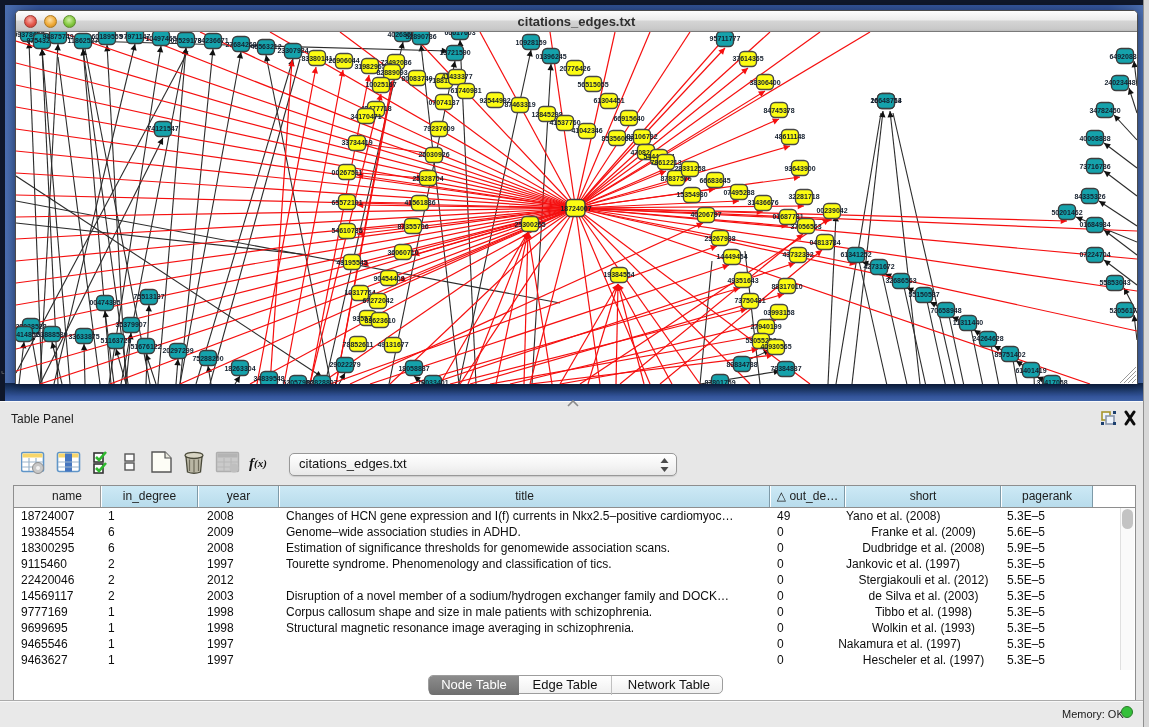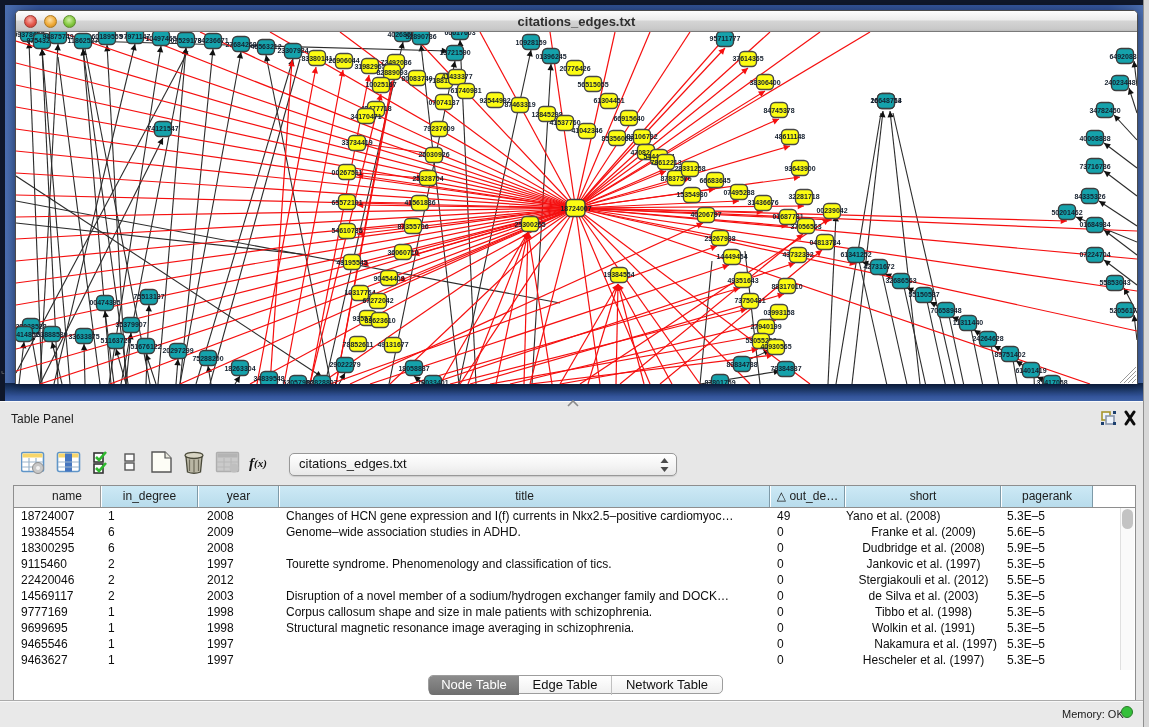--- a/index.html
+++ b/index.html
@@ -726,31 +726,32 @@
           <span style="left:193px">2009</span>
           <span style="left:272px;width:484px">Genome–wide association studies in ADHD.</span>
           <span style="left:763px">0</span>
           <span style="left:832px;width:155px;text-align:center">Franke et al. (2009)</span>
           <span style="left:993px">5.6E–5</span>
         </div>
 <div class="trow" style="top:54px">
 <span style="left:7px">18300295</span>
           <span style="left:94px">6</span>
           <span style="left:193px">2008</span>
+          <span style="left:272px;width:484px">Estimation of significance thresholds for genomewide association scans.</span>
           <span style="left:763px">0</span>
           <span style="left:832px;width:155px;text-align:center">Dudbridge et al. (2008)</span>
           <span style="left:993px">5.9E–5</span>
         </div>
 <div class="trow" style="top:70px">
 <span style="left:7px">9115460</span>
           <span style="left:94px">2</span>
           <span style="left:193px">1997</span>
           <span style="left:272px;width:484px">Tourette syndrome. Phenomenology and classification of tics.</span>
           <span style="left:763px">0</span>
-          <span style="left:832px;width:155px;text-align:center">Jankovic et al. (1997)</span>
+          <span style="left:832px;width:155px;text-align:left">Jankovic et al. (1997)</span>
           <span style="left:993px">5.3E–5</span>
         </div>
 <div class="trow" style="top:86px">
 <span style="left:7px">22420046</span>
           <span style="left:94px">2</span>
           <span style="left:193px">2012</span>
           <span style="left:763px">0</span>
           <span style="left:832px;width:155px;text-align:center">Stergiakouli et al. (2012)</span>
           <span style="left:993px">5.5E–5</span>
         </div>
@@ -771,46 +772,46 @@
           <span style="left:763px">0</span>
           <span style="left:832px;width:155px;text-align:center">Tibbo et al. (1998)</span>
           <span style="left:993px">5.3E–5</span>
         </div>
 <div class="trow" style="top:134px">
 <span style="left:7px">9699695</span>
           <span style="left:94px">1</span>
           <span style="left:193px">1998</span>
           <span style="left:272px;width:484px">Structural magnetic resonance image averaging in schizophrenia.</span>
           <span style="left:763px">0</span>
-          <span style="left:832px;width:155px;text-align:center">Wolkin et al. (1991)</span>
+          <span style="left:832px;width:155px;text-align:center">Wolkin et al. (1993)</span>
           <span style="left:993px">5.3E–5</span>
         </div>
 <div class="trow" style="top:150px">
 <span style="left:7px">9465546</span>
           <span style="left:94px">1</span>
           <span style="left:193px">1997</span>
           <span style="left:763px">0</span>
-          <span style="left:828px;width:155px;text-align:right">Nakamura et al. (1997)</span>
+          <span style="left:808px;width:155px;text-align:center">Nakamura et al. (1997)</span>
           <span style="left:993px">5.3E–5</span>
         </div>
 <div class="trow" style="top:166px">
 <span style="left:7px">9463627</span>
           <span style="left:94px">1</span>
           <span style="left:193px">1997</span>
           <span style="left:763px">0</span>
           <span style="left:832px;width:155px;text-align:center">Hescheler et al. (1997)</span>
           <span style="left:993px">5.3E–5</span>
         </div>
     <div style="position:absolute;left:1106px;top:22px;width:14px;height:162px;background:#fafafa;border-left:1px solid #e0e0e0"></div>
     <div style="position:absolute;left:1108px;top:23px;width:11px;height:20px;background:#c3c3c3;border-radius:6px"></div>
   </div>
   <div id="tabs">
     <div style="position:absolute;left:0;top:0;width:90px;height:19px;background:linear-gradient(180deg,#8c8c8c,#6f6f6f);border-radius:4px 0 0 4px;color:#fff;text-align:center;line-height:18px">Node Table</div>
     <div style="position:absolute;left:90px;top:0;width:93px;height:19px;border-right:1px solid #c0c0c0;color:#111;text-align:center;line-height:18px">Edge Table</div>
-    <div style="position:absolute;left:183px;top:0;width:110px;height:19px;color:#111;text-align:center;line-height:18px">Network Table</div>
+    <div style="position:absolute;left:171px;top:0;width:110px;height:19px;color:#111;text-align:right;line-height:18px">Network Table</div>
   </div>
 </div>
 
 <div id="membar">
   <span style="position:absolute;left:1062px;top:7px;font-size:11px;color:#1a1a1a">Memory: OK</span>
   <span style="position:absolute;left:1121px;top:5px;width:12px;height:12px;border-radius:50%;background:#35c03a;border:1px solid #2a7a2a"></span>
 </div>
 <div id="rightedge"></div>
 <svg style="position:absolute;left:566px;top:399px" width="14" height="8" viewBox="0 0 14 8">
       <path d="M2 7 L7 2 L12 7" fill="none" stroke="#8a8a8a" stroke-width="1.6"></path>

